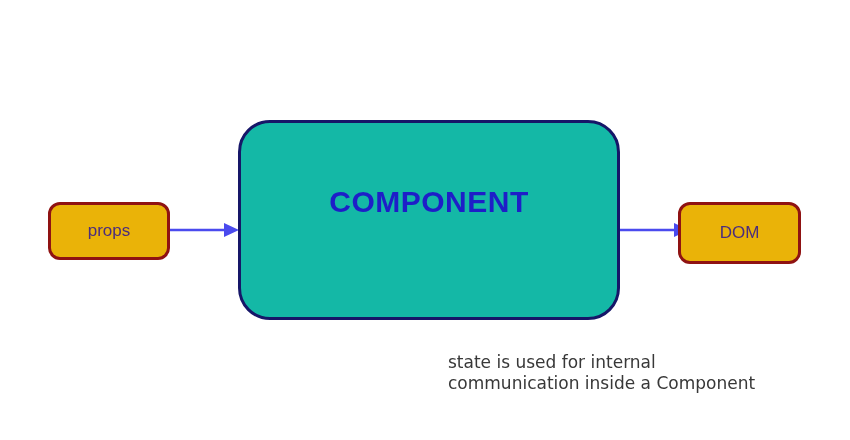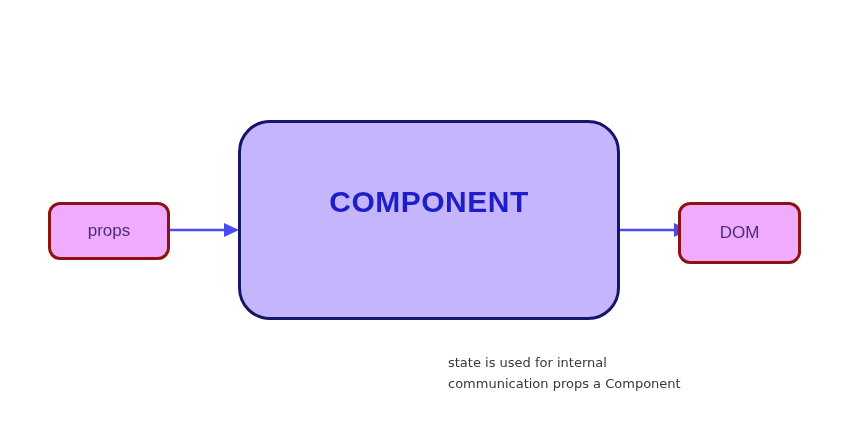--- a/index.html
+++ b/index.html
@@ -11,21 +11,21 @@
     position: relative;
     width: 850px;
     height: 440px;
     background: #ffffff;
     overflow: hidden;
     font-family: "Liberation Sans", sans-serif;
   }
   .node {
     position: absolute;
     box-sizing: border-box;
-    background: #f0abfc;
+    background: #eab308;
     border: 3px solid #8f1212;
     border-radius: 12px;
     display: flex;
     align-items: center;
     justify-content: center;
     color: #4b2d7d;
     font-size: 17px;
   }
   .node-props {
     left: 48px;
@@ -39,21 +39,21 @@
     width: 123px;
     height: 62px;
   }
   .node-component {
     position: absolute;
     box-sizing: border-box;
     left: 238px;
     top: 120px;
     width: 382px;
     height: 200px;
-    background: #c4b5fd;
+    background: #14b8a6;
     border: 3px solid #161668;
     border-radius: 32px;
   }
   .component-title {
     position: absolute;
     left: 0;
     right: 0;
     top: 62px;
     text-align: center;
     font-size: 30px;
@@ -73,21 +73,21 @@
     width: 70px;
     height: 20px;
   }
   .arrow-1 { left: 169px; top: 220px; }
   .arrow-2 { left: 619px; top: 220px; }
   .caption {
     position: absolute;
     left: 448px;
     top: 352px;
     font-family: "DejaVu Sans", sans-serif;
-    font-size: 13px;
+    font-size: 17px;
     line-height: 21px;
     color: #383838;
   }
 </style>
 </head>
 <body>
 
 <div class="canvas">
 
   <div class="node node-props">
@@ -108,16 +108,16 @@
     <line x1="1" y1="10" x2="57" y2="10" stroke-width="2.5" stroke="#4a4aee"></line>
     <polygon points="55,3 70,10 55,17" fill="#4a4aee"></polygon>
   </svg>
 
   <div class="node node-dom">
     <span>DOM</span>
   </div>
 
   <div class="caption">
     <div>state is used for internal</div>
-    <div>communication props a Component</div>
+    <div>communication inside a Component</div>
   </div>
 
 </div>
 
 </body></html>

